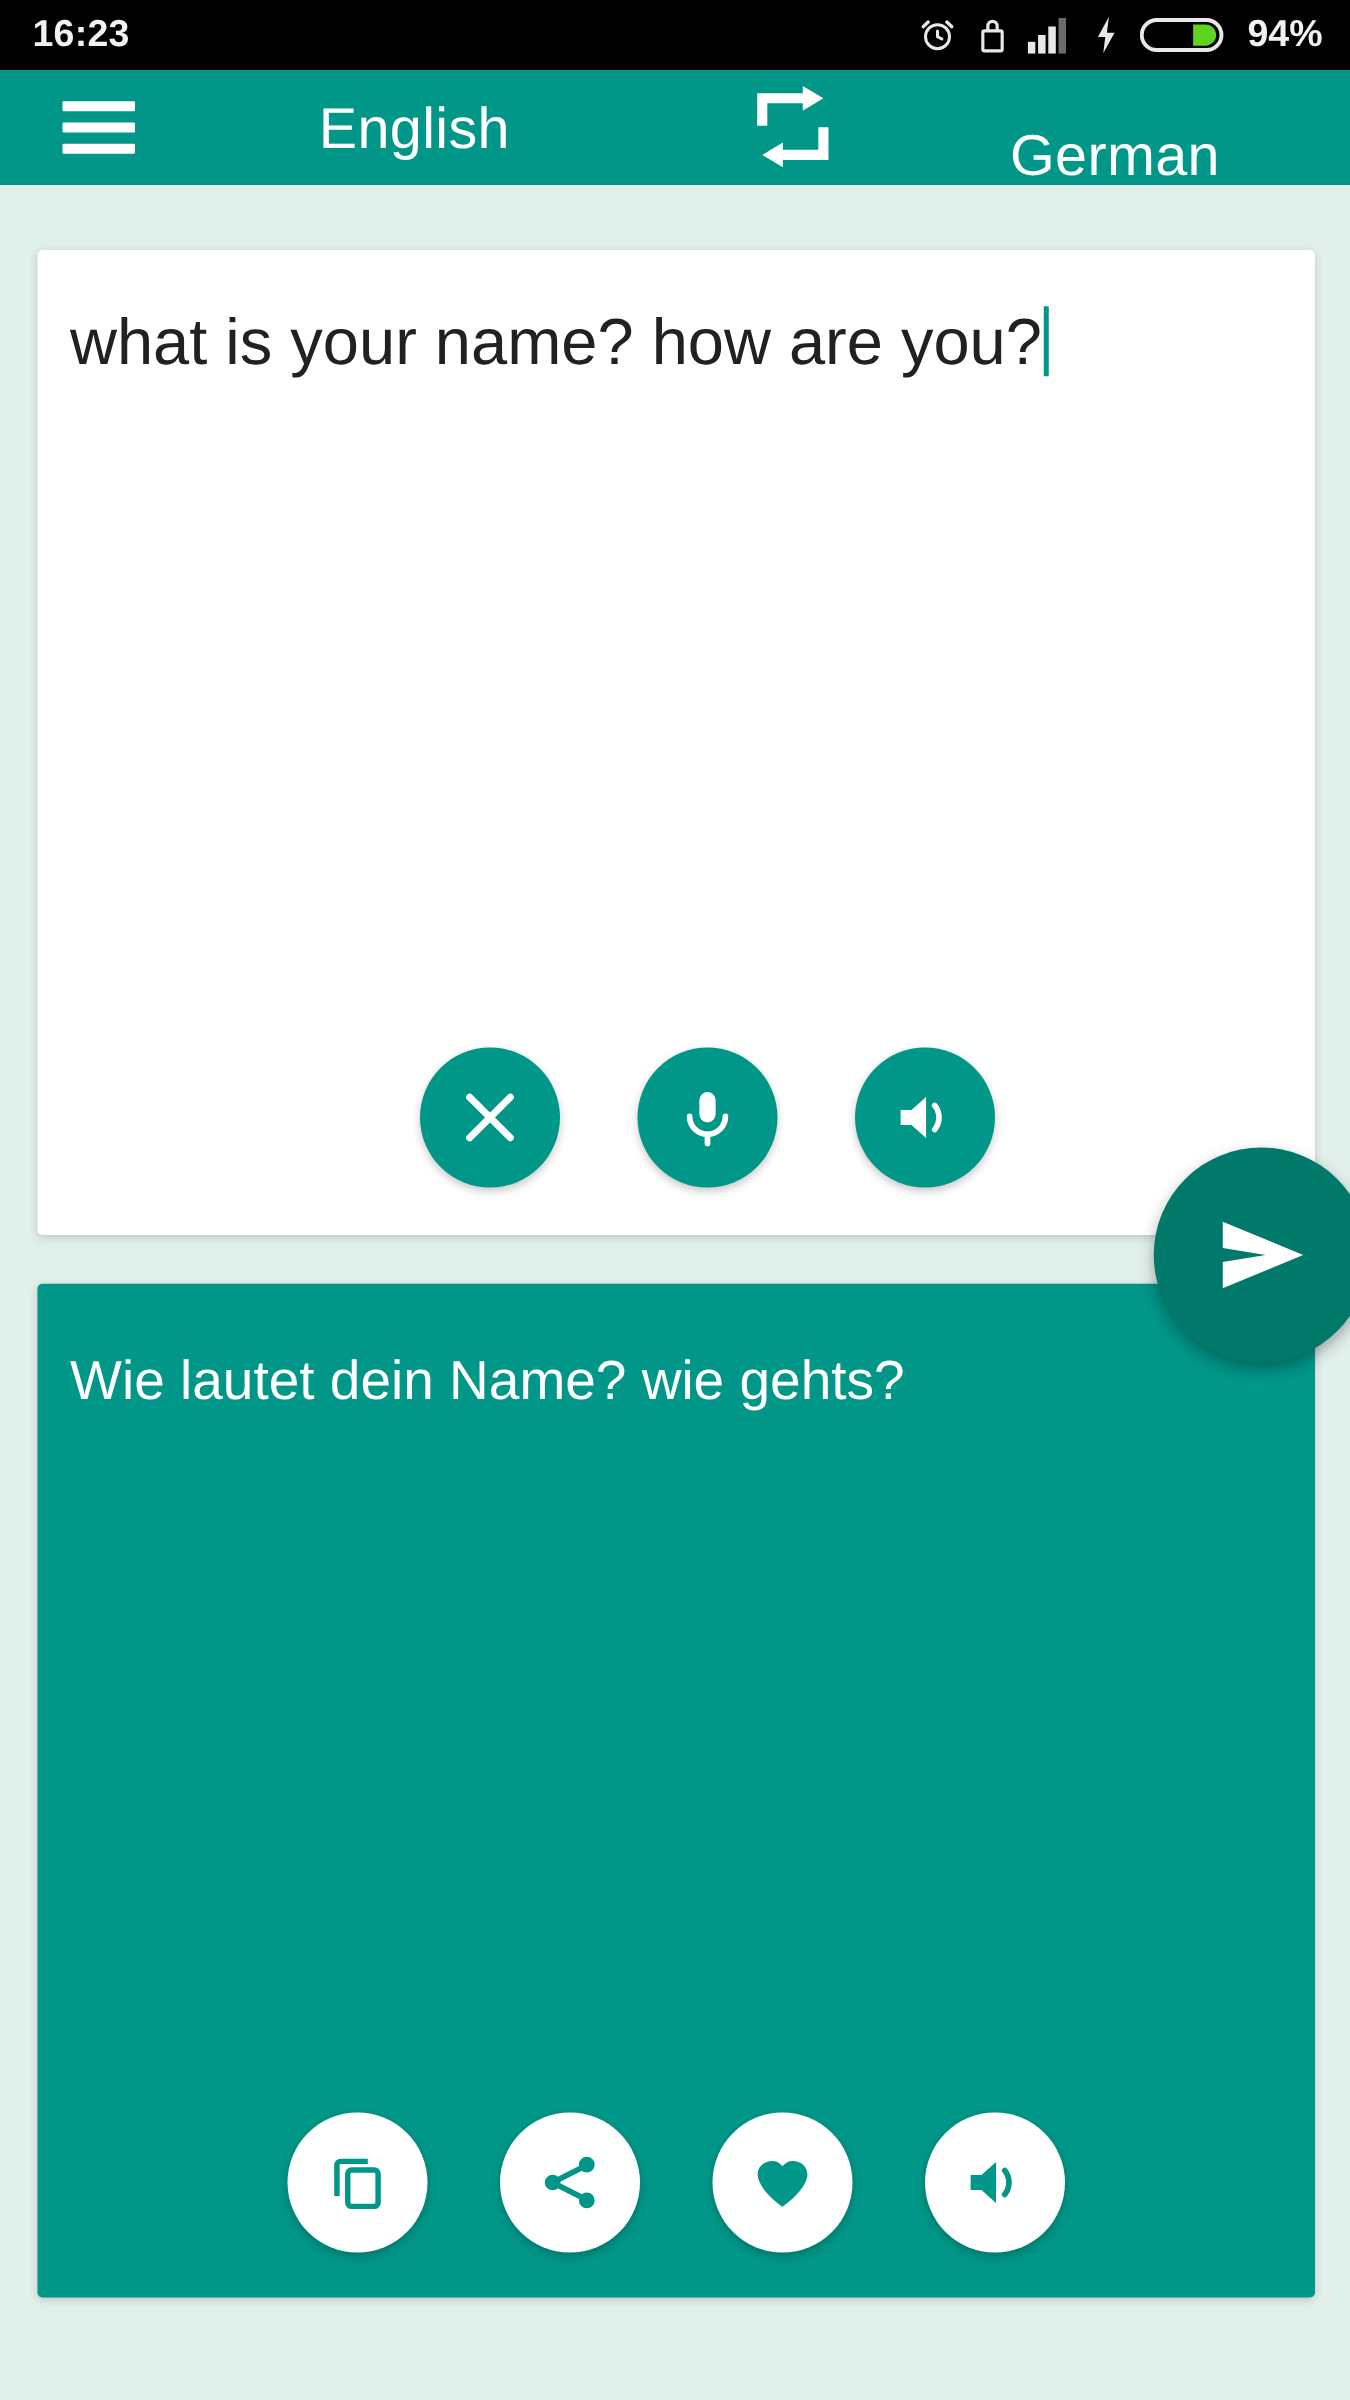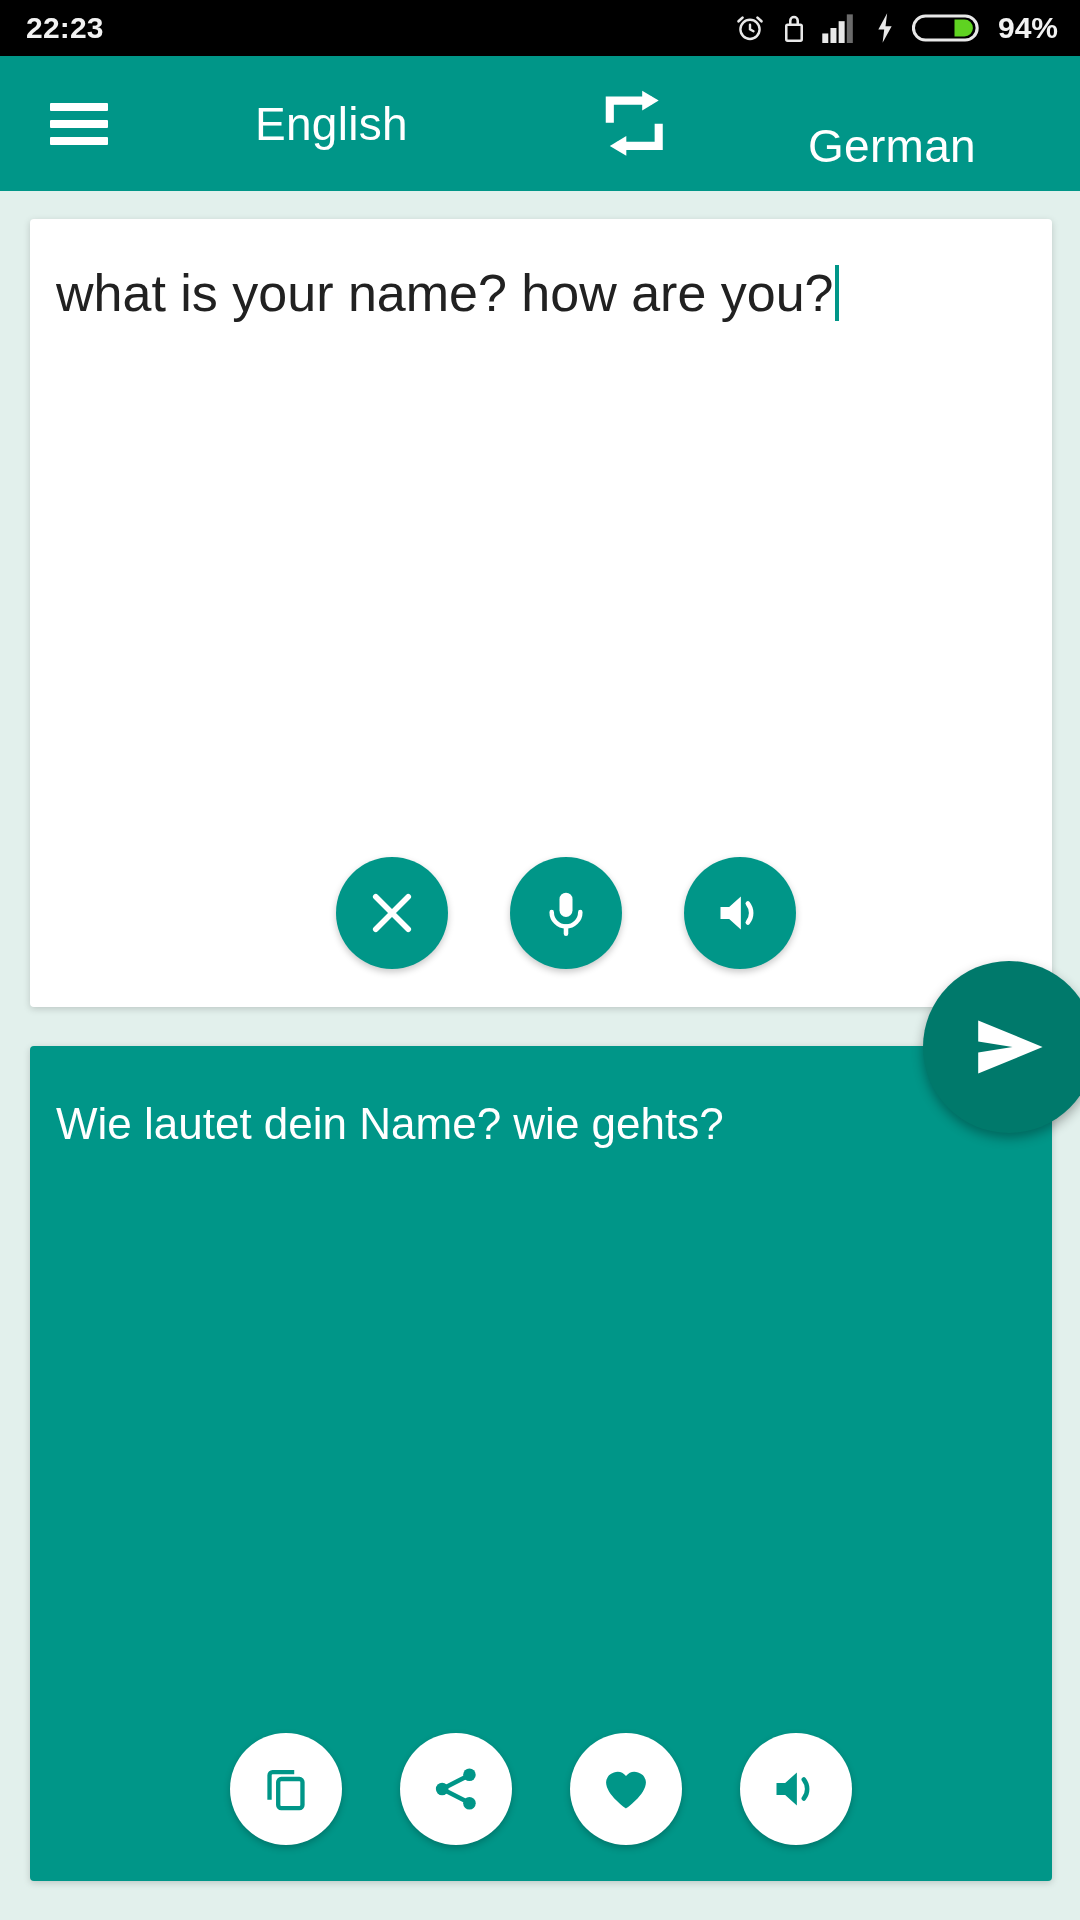--- a/index.html
+++ b/index.html
@@ -35,21 +35,21 @@
   .status-icon { display: block; }
   .battery-pct {
     color: #f2f2f2;
     font-size: 30px;
     font-weight: bold;
     margin-left: 2px;
   }
 
   
   .app-bar {
-    height: 135px;
+    height: 92px;
     background: #009688;
     display: flex;
     align-items: center;
     position: relative;
     padding-left: 41px;
   }
   .hamburger {
     position: absolute;
     left: 50px;
     width: 58px;
@@ -93,20 +93,21 @@
     position: relative;
     height: calc(1920px - 56px - 132px);
     padding: 0;
   }
 
   .card {
     position: absolute;
     left: 30px;
     right: 28px;
     border-radius: 4px;
+    margin-top: 24px;
   }
 
   .card-source {
     top: 28px;
     height: 788px;
     background: #ffffff;
     box-shadow: 0 2px 7px rgba(0,0,0,0.17);
   }
 
   .source-text {
@@ -195,21 +196,21 @@
     justify-content: center;
     box-shadow: 0 5px 12px rgba(0,0,0,0.32);
     cursor: pointer;
     z-index: 5;
   }
 </style>
 </head>
 <body>
 
 <div class="status-bar">
-  <div class="status-time">22:23</div>
+  <div class="status-time">16:23</div>
   <div class="status-right">
 
     <svg class="status-icon" width="32" height="32" viewBox="0 0 24 24">
       <circle cx="12" cy="13" r="7.2" fill="none" stroke="#e8e8e8" stroke-width="1.8"></circle>
       <path d="M12 9.6 L12 13 L14.6 14.4" fill="none" stroke="#e8e8e8" stroke-width="1.8" stroke-linecap="round"></path>
       <path d="M6.4 4.2 L3.4 7.0" stroke="#e8e8e8" stroke-width="2" stroke-linecap="round"></path>
       <path d="M17.6 4.2 L20.6 7.0" stroke="#e8e8e8" stroke-width="2" stroke-linecap="round"></path>
     </svg>
 
     <svg class="status-icon" width="24" height="32" viewBox="0 0 18 24">

